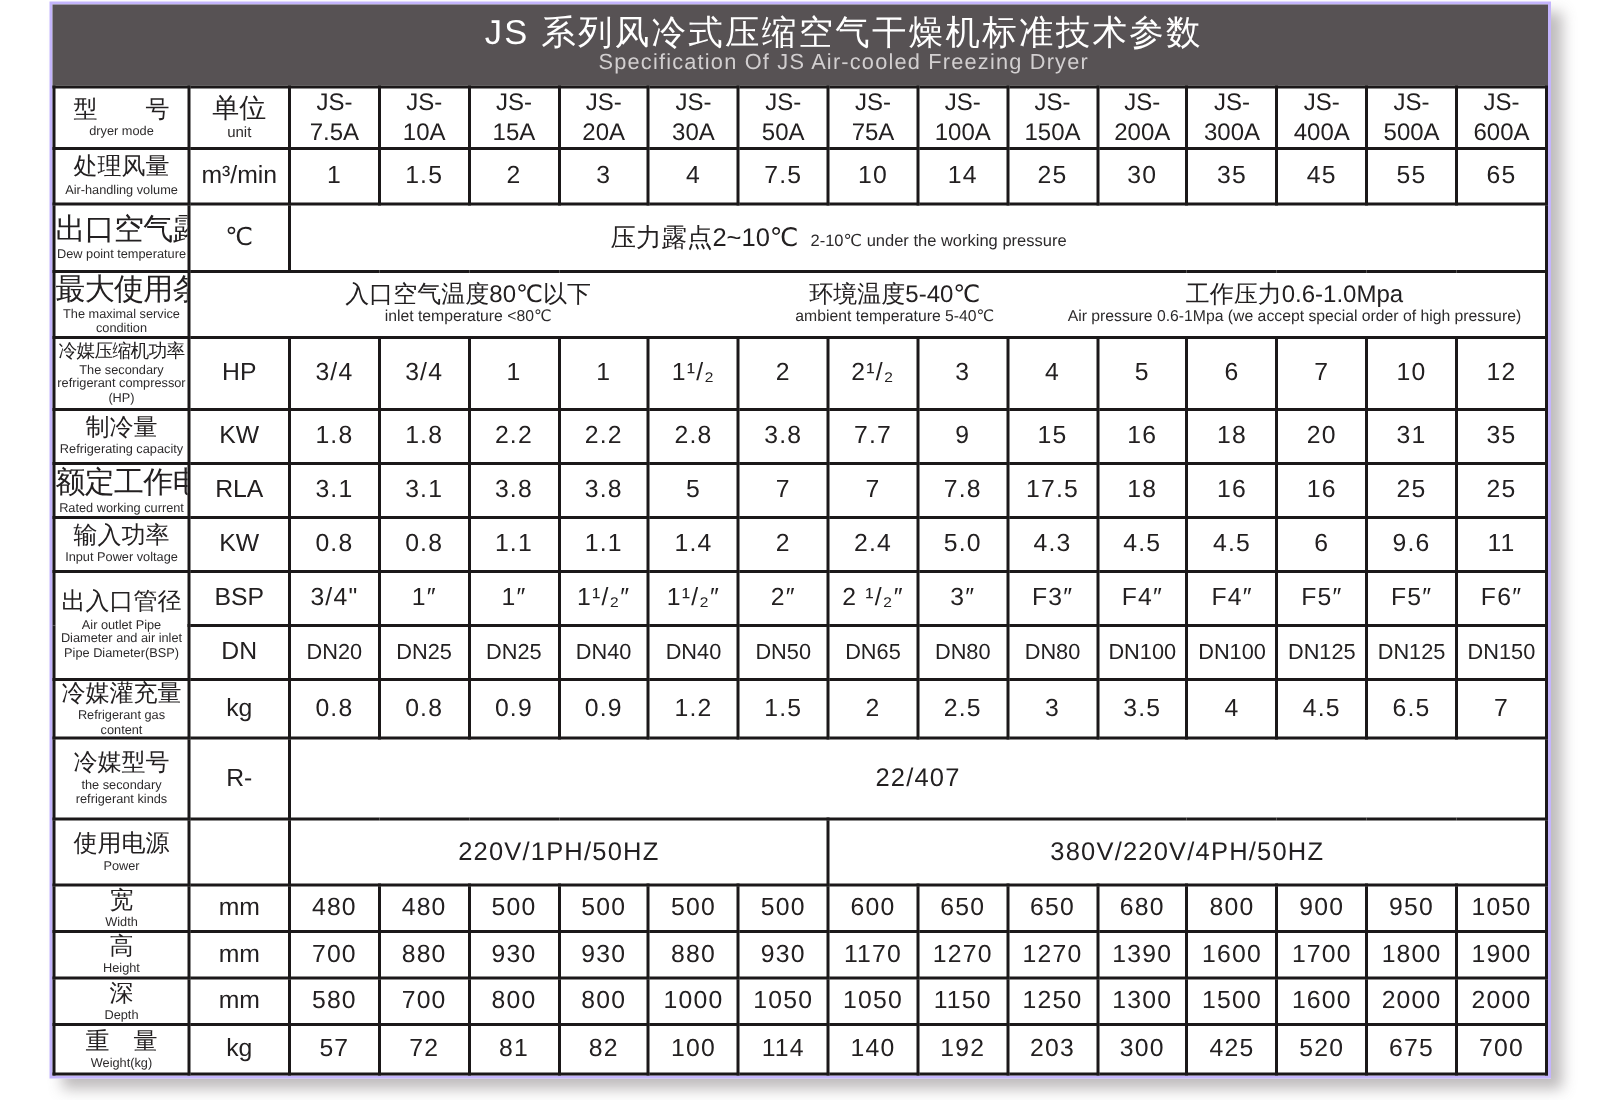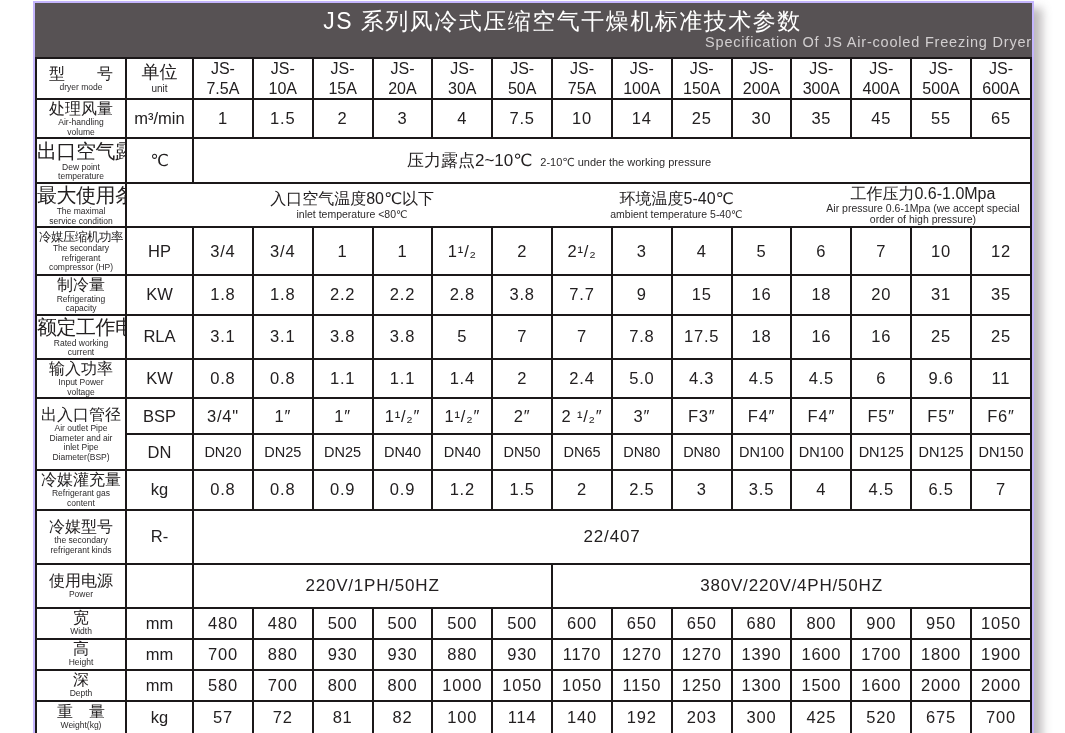--- a/index.html
+++ b/index.html
@@ -17,21 +17,21 @@
   
   .band{
     background:#575254;
     text-align:center;
     padding:5px 0 6px 58px;
   }
   .band-cn{
     color:#ffffff;font-size:23px;letter-spacing:1.5px;line-height:1.15;
   }
   .band-en{
-    color:#d2cfd0;font-size:14.5px;letter-spacing:0.8px;line-height:1.1;margin-top:1px;text-align:right;
+    color:#d2cfd0;font-size:14.5px;letter-spacing:0.8px;line-height:1.1;margin-top:1px;
   }
   table{
     border-collapse:collapse;table-layout:fixed;width:100%;
   }
   col.c-label{width:90px;}
   col.c-unit{width:67px;}
   th,td{
     border:2px solid #1b1819;
     text-align:center;vertical-align:middle;
     padding:0;font-weight:normal;overflow:hidden;
@@ -51,33 +51,33 @@
   tr.r-refrigerant-type{height:54px}
   tr.r-power-supply{height:44px}
   tr.r-width{height:31px}
   tr.r-height{height:31px}
   tr.r-depth{height:31px}
   tr.r-weight{height:33px}
 
   .lab-cn{font-size:16px;letter-spacing:0px;white-space:nowrap;line-height:1.15;}
   .lab-cn.med{font-size:20px;letter-spacing:-0.5px;}
   .lab-cn.tight{font-size:12.5px;letter-spacing:-0.5px;}
-  .lab-en{font-size:8.5px;line-height:1.12;color:#2c2a2b;padding:0 11px;}
+  .lab-en{font-size:8.5px;line-height:1.12;color:#2c2a2b;padding:0 1px;}
   .unit-cn{font-size:18px;line-height:1.1;}
   .unit-en{font-size:10px;line-height:1.1;color:#2c2a2b;}
   .m1,.m2{font-size:16px;line-height:1.2;}
   td.unit{font-size:16.5px;}
   td.val{font-size:16.5px;letter-spacing:0.8px;}
   td.val-dn{font-size:14.5px;letter-spacing:0px;}
   td.span-cell{font-size:17px;}
   .dew-wrap{display:flex;align-items:baseline;justify-content:center;padding-right:106px;gap:8px;}
   .dew-big{font-size:17px;}
   .dew-small{font-size:11px;color:#2c2a2b;}
   .cond-wrap{display:flex;align-items:center;width:100%;}
-  .cond-block{text-align:center;margin-left:40px;}
+  .cond-block{text-align:center;}
   .cond-block.b1{flex:0 0 41%;}
   .cond-block.b2{flex:0 0 22%;}
   .cond-block.b3{flex:1 1 auto;}
   .c-cn{font-size:16px;line-height:1.15;}
   .c-en{font-size:10.5px;line-height:1.05;color:#2c2a2b;}
   td.wide-text{font-size:17px;letter-spacing:0.8px;}
 </style>
 </head>
 <body>
 

